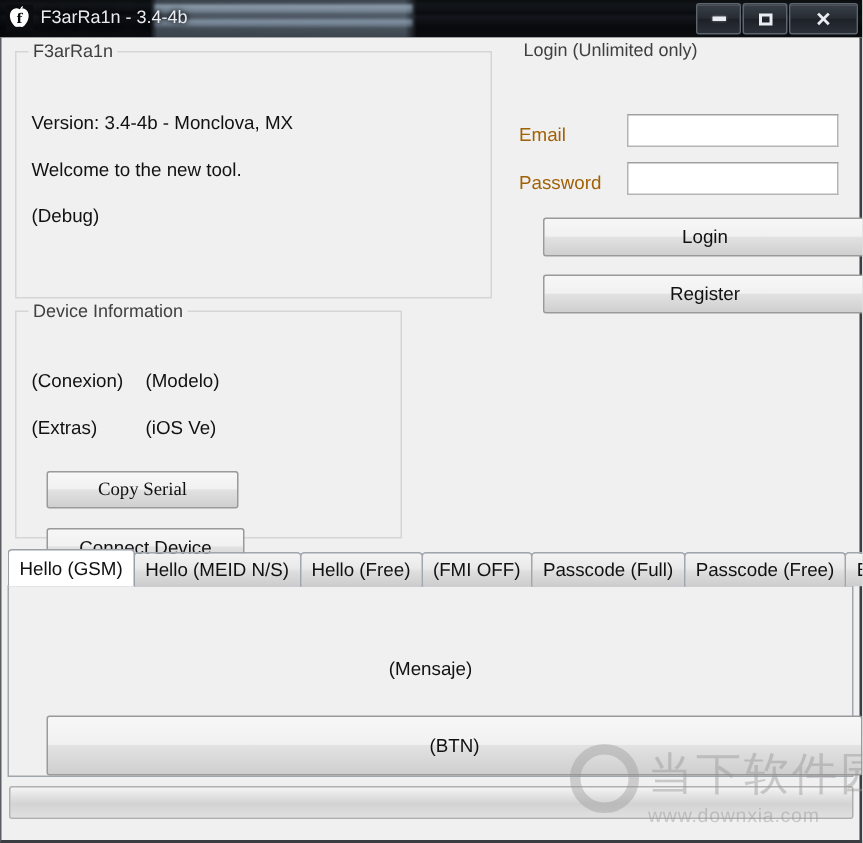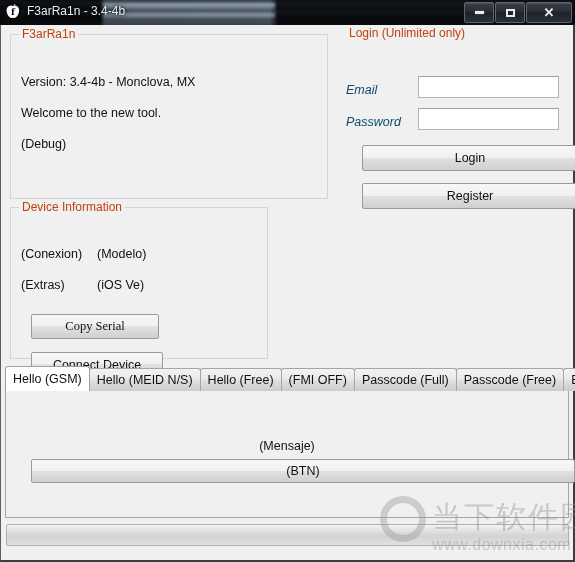--- a/index.html
+++ b/index.html
@@ -119,43 +119,42 @@
     border: 1px solid #d5d5d5;
     background: transparent;
     box-sizing: border-box;
   }
   .groupbox > .gb-title {
     position: absolute;
     top: -8px; left: 8px;
     background: #f0f0f0;
     padding: 0 3px;
     font-size: 12px;
-    color: #c2410c;
+    color: #404040;
     white-space: nowrap;
   }
 
   #gb-info   { left: 9px;   top: 9px;   width: 318px; height: 165px; }
   #gb-login  { left: 345px; top: 9px;   width: 216px; height: 152px; border: none; }
   #gb-device { left: 9px;   top: 182px; width: 258px; height: 152px; }
 
   .info-line {
     position: absolute;
     font-size: 12.5px;
     color: #111;
     white-space: nowrap;
     margin-top: 18px;
   }
 
   
   .field-label {
     position: absolute;
     font-size: 12.5px;
-    color: #0c4a6e;
-    white-space: nowrap;
-    font-style: italic;
+    color: #a16207;
+    white-space: nowrap;
   }
   .textbox {
     position: absolute;
     background: #ffffff;
     border: 1px solid #b4b4b4;
     border-top-color: #a0a0a0;
     box-sizing: border-box;
     font-family: "Liberation Sans", sans-serif;
     font-size: 12px;
     color: #111;
@@ -236,21 +235,21 @@
     position: absolute;
     width: 100%;
     text-align: center;
     font-size: 12.5px;
     color: #111;
     white-space: nowrap;
   }
   #tab-comp    { top: 14px; }
   #tab-mensaje { top: 48px; }
   #btn-action {
-    left: 9px; top: 68px; width: 544px; height: 24px;
+    left: 9px; top: 86px; width: 544px; height: 40px;
   }
 
   
   .progressbar {
     position: absolute;
     left: 5px; top: 499px;
     width: 563px;
     height: 22px;
     border: 1px solid #b0b0b0;
     background: linear-gradient(to bottom, #f4f4f4 0%, #e6e6e6 22%, #d3d3d3 55%, #e0e0e0 100%);
@@ -281,21 +280,21 @@
     font-size: 30px;
     letter-spacing: 2px;
     color: rgba(150,150,150,0.45);
     font-family: "DejaVu Sans", sans-serif;
     line-height: 42px;
     white-space: nowrap;
   }
   .wm-url {
     position: absolute;
     left: 52px; top: 42px;
-    font-size: 16px;
+    font-size: 13px;
     color: rgba(150,150,150,0.45);
     letter-spacing: 0.5px;
     white-space: nowrap;
   }
 </style>
 </head>
 <body>
 
 <div id="app">
 

